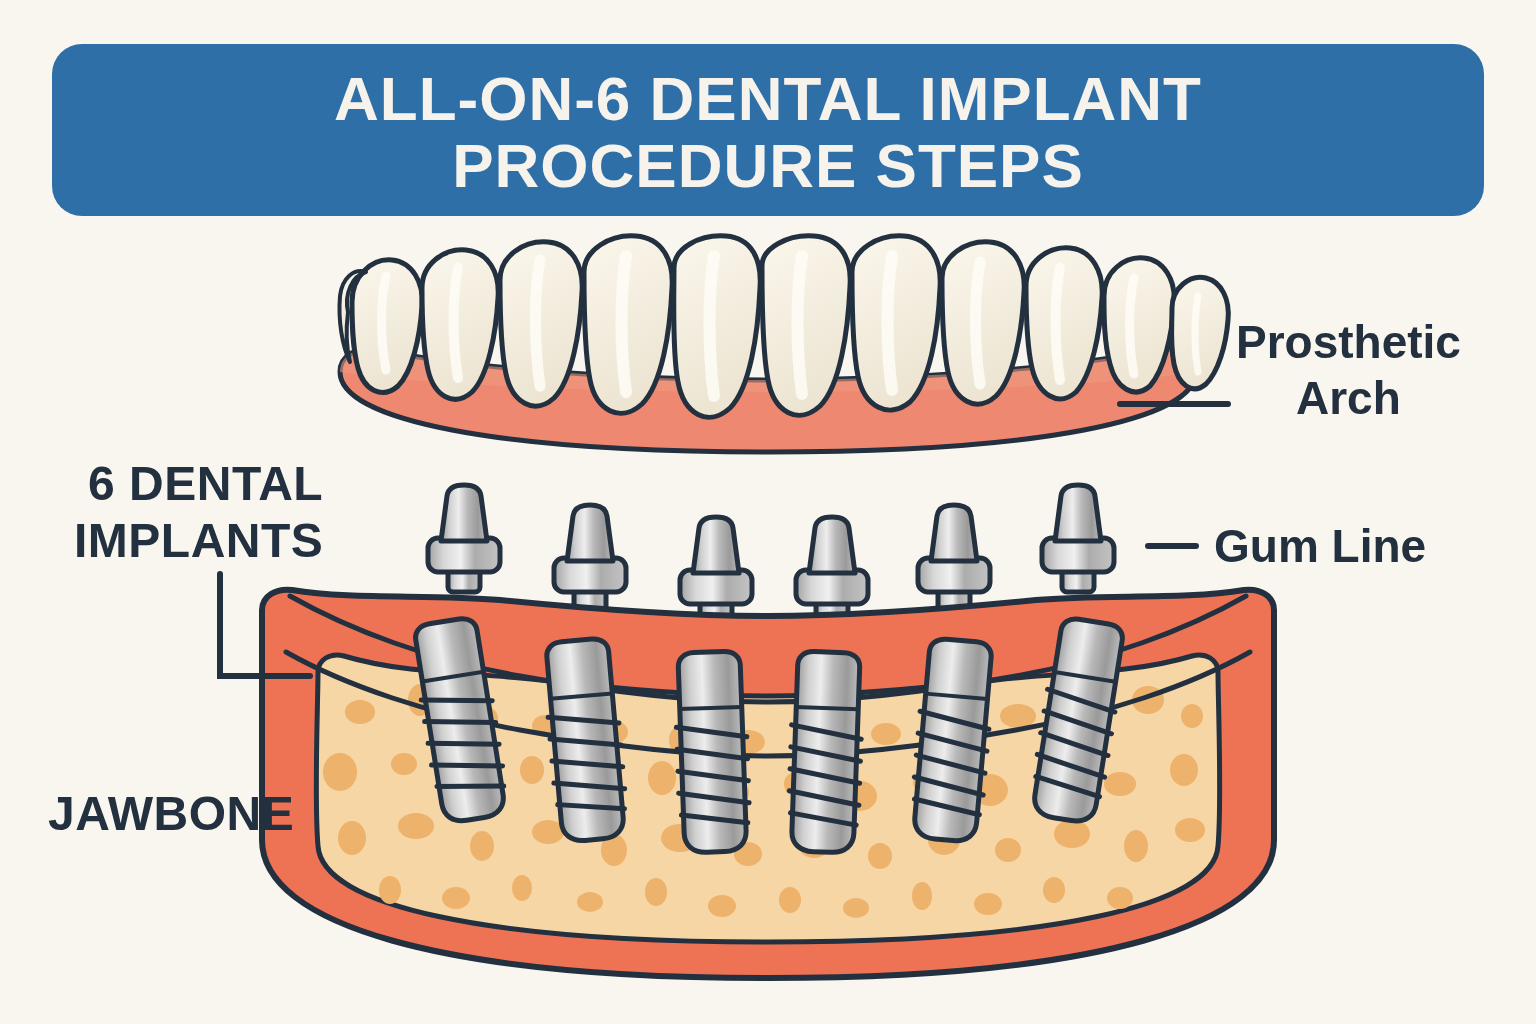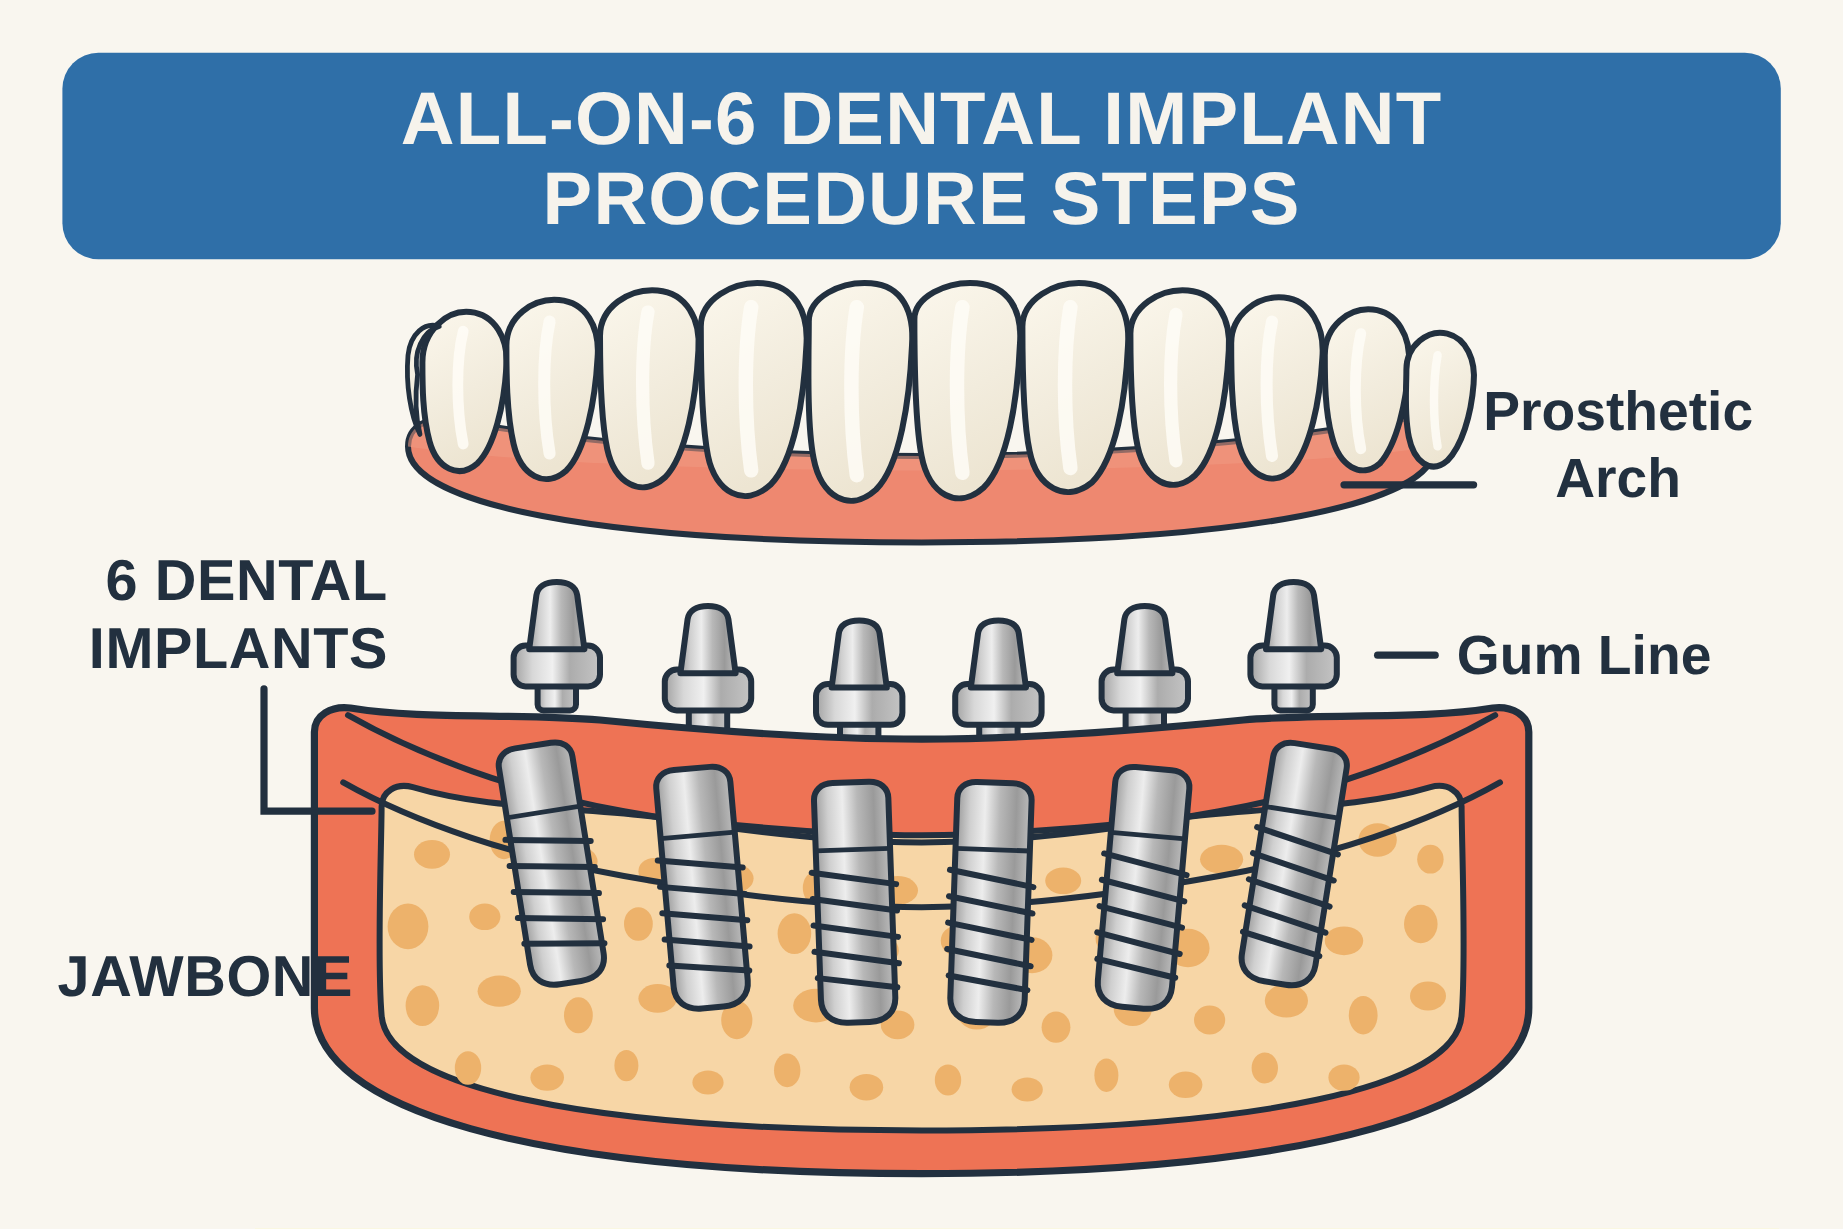--- a/index.html
+++ b/index.html
@@ -10,21 +10,21 @@
   body {
     width: 1536px;
     height: 1024px;
     overflow: hidden;
     font-family: "Liberation Sans", sans-serif;
   }
   #stage {
     position: relative;
     width: 1536px;
     height: 1024px;
-    background: #fef9c3;
+    background: #ec4899;
   }
   #art {
     position: absolute;
     inset: 0;
     width: 1536px;
     height: 1024px;
     display: block;
   }
   .banner-text {
     font-weight: bold;

